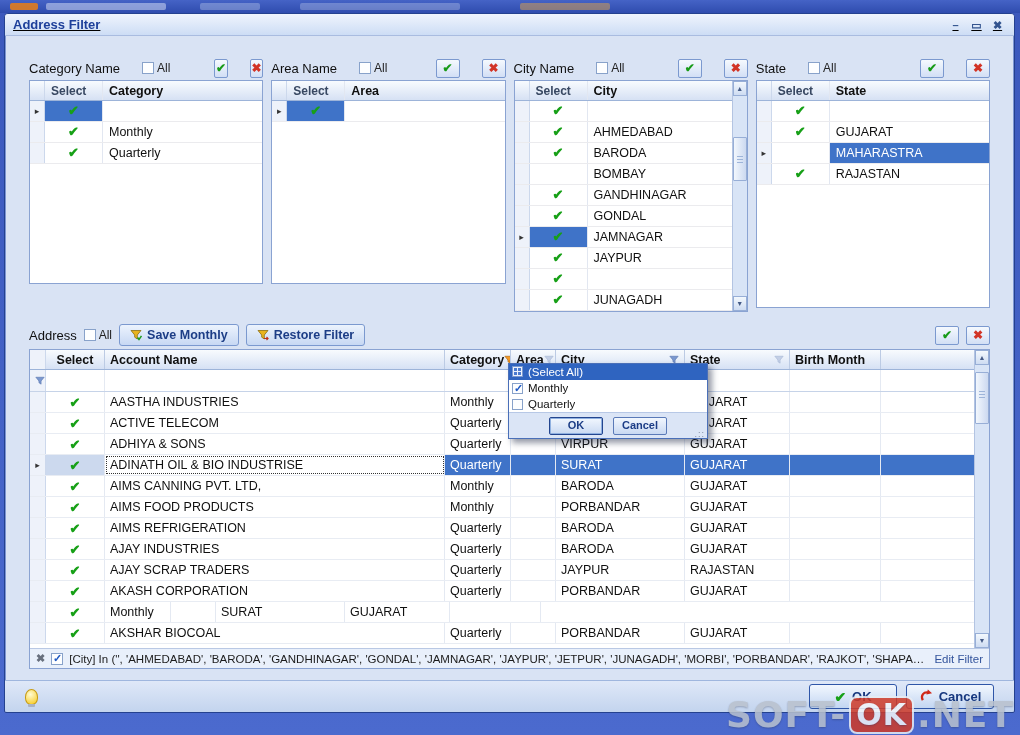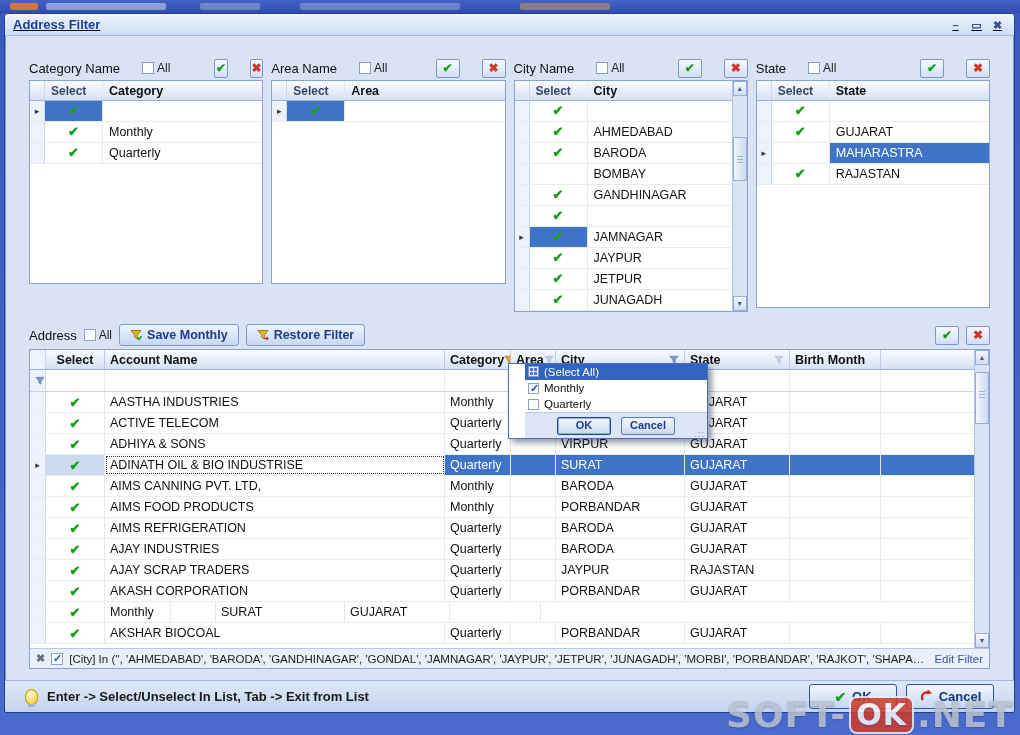--- a/index.html
+++ b/index.html
@@ -99,21 +99,21 @@
 
   
   .filter-summary{position:absolute;left:0;right:0;bottom:0;height:20px;background:#e9f0fb;border-top:1px solid #b9c8e4;
                   display:flex;align-items:center;gap:6px;padding:0 6px;font-size:11.5px;color:#1c1c1c;z-index:5;}
   .fs-x{color:#68707e;font-weight:bold;font-size:11px;flex:none;}
   .fs-text{overflow:hidden;white-space:nowrap;text-overflow:ellipsis;min-width:0;flex:1;}
   .fs-edit{color:#33549c;flex:none;}
 
   
   .popup{position:absolute;left:503px;top:349px;width:200px;background:#fff;border:1px solid #4a6fb8;z-index:50;
-         box-shadow:4px 4px 6px rgba(20,30,60,.45);padding-left:16px;}
+         box-shadow:4px 4px 6px rgba(20,30,60,.45);}
   .p-item{display:flex;align-items:center;gap:5px;height:16px;padding:0 3px;font-size:11.5px;color:#111;}
   .p-item.p-hl{background:#2f64c0;color:#fff;}
   .p-item .cb{width:11px;height:11px;}
   .p-label{white-space:nowrap;overflow:hidden;}
   .popup-btns{display:flex;justify-content:center;gap:10px;align-items:center;height:26px;background:#dbe5f6;border-top:1px solid #b7c8e6;}
   .p-btn{width:54px;height:18px;border:1px solid #5a7ab8;border-radius:2px;background:linear-gradient(#f2f7fe,#c9d9f2);
          font-size:11px;font-weight:bold;color:#1c3d86;font-family:inherit;line-height:15px;}
   .p-btn.p-default{border:1px solid #23458f;box-shadow:0 0 0 1px #8fb0e0 inset;}
   .popup-grip{position:absolute;right:2px;bottom:-1px;color:#7e8aa0;font-size:9px;letter-spacing:1px;}
 
@@ -253,35 +253,35 @@
             <div class="g-val">BOMBAY</div>
           </div>
           <div class="g-row">
             <div class="g-ind"></div>
             <div class="g-sel"><span class="check">✔</span></div>
             <div class="g-val">GANDHINAGAR</div>
           </div>
           <div class="g-row">
             <div class="g-ind"></div>
             <div class="g-sel"><span class="check">✔</span></div>
+            <div class="g-val">GONDAL</div>
           </div>
           <div class="g-row">
             <div class="g-ind">▸</div>
             <div class="g-sel cell-sel"><span class="check">✔</span></div>
             <div class="g-val">JAMNAGAR</div>
           </div>
           <div class="g-row">
             <div class="g-ind"></div>
             <div class="g-sel"><span class="check">✔</span></div>
             <div class="g-val">JAYPUR</div>
           </div>
           <div class="g-row">
             <div class="g-ind"></div>
             <div class="g-sel"><span class="check">✔</span></div>
-            <div class="g-val">JETPUR</div>
           </div>
           <div class="g-row">
             <div class="g-ind"></div>
             <div class="g-sel"><span class="check">✔</span></div>
             <div class="g-val">JUNAGADH</div>
           </div>
           <div class="vscroll">
             <div class="sb-btn up">▲</div>
             <div class="sb-thumb"></div>
             <div class="sb-btn down">▼</div>
@@ -594,21 +594,20 @@
       </div>
     <div class="popup-btns">
       <button class="p-btn p-default">OK</button>
       <button class="p-btn">Cancel</button>
     </div>
     <span class="popup-grip">.::</span>
   </div>
 
   <div class="footer">
     <span class="bulb"></span>
-    <span class="hint">Enter -&gt; Select/Unselect In List,  Tab -&gt; Exit from List</span>
     <span class="spacer"></span>
     <button class="dlg-btn">
       <span class="btn-check">✔</span>
       <span>OK</span>
     </button>
     <button class="dlg-btn">
       <span><svg width="14" height="13" viewBox="0 0 14 14">
             <path d="M3.5 12 C1 7, 4.5 2.5, 10 4" fill="none" stroke="#d02818" stroke-width="2.4"></path>
             <path d="M9 0.5l4.5 4-6 1.5z" fill="#d02818"></path>
           </svg></span>

